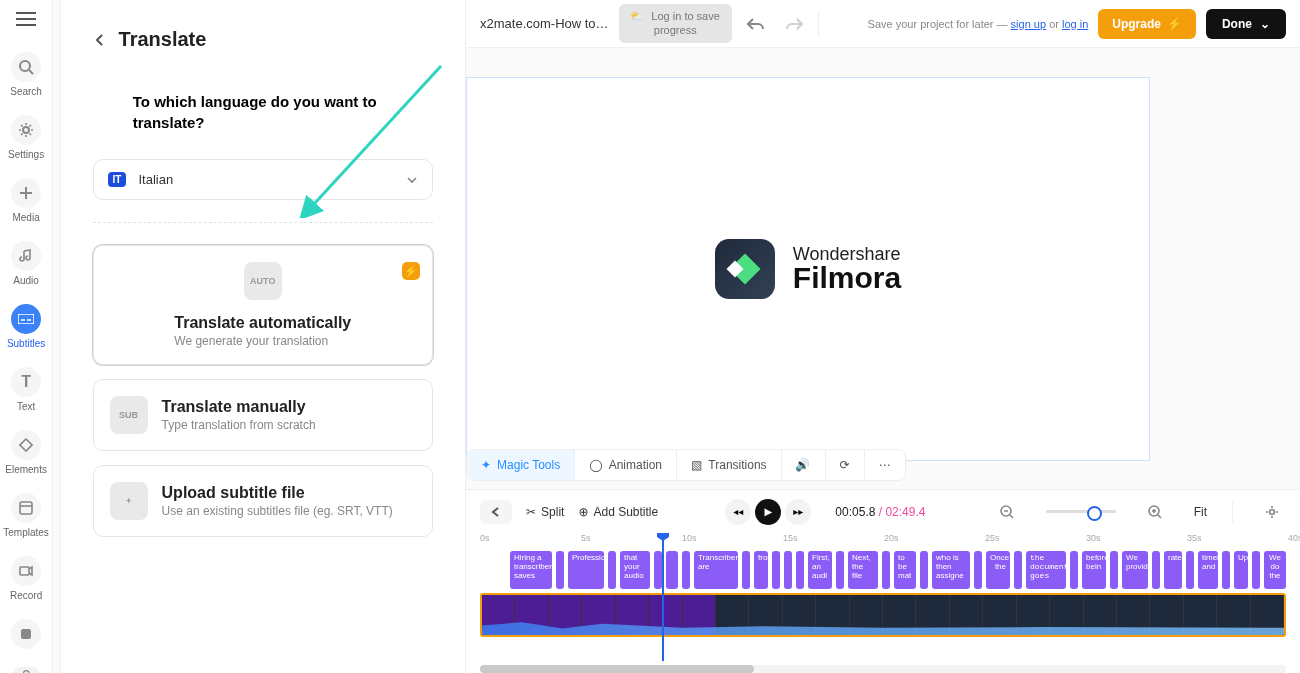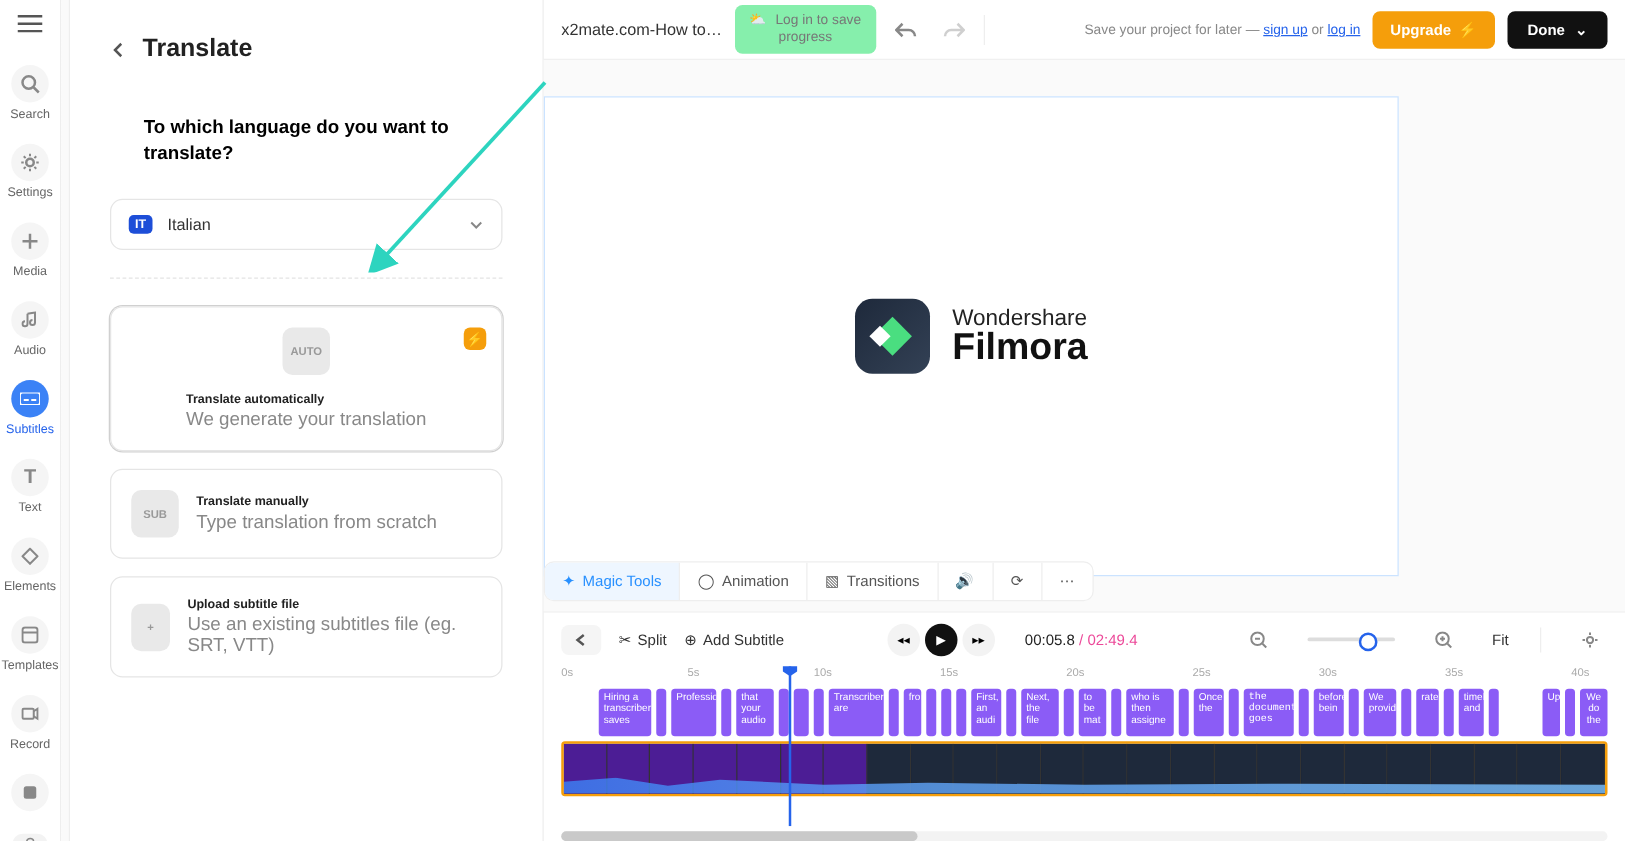--- a/index.html
+++ b/index.html
@@ -20,27 +20,27 @@
 .panel-title { font-size: 20px; font-weight: 600; color: #222; }
 .prompt { font-size: 15px; font-weight: 600; text-align: left; margin: 30px auto 26px; max-width: 260px; line-height: 1.4; }
 .lang-select { display: flex; align-items: center; gap: 12px; border: 1px solid #e5e5e5; border-radius: 10px; padding: 12px 14px; cursor: pointer; }
 .lang-badge { background: #1d4ed8; color: #fff; font-size: 10px; font-weight: 600; padding: 2px 5px; border-radius: 4px; }
 .lang-name { font-size: 13px; color: #333; flex: 1; }
 .divider-dots { border: none; border-top: 1px dashed #e3e3e3; margin: 22px 0; }
 .option-card { display: flex; align-items: center; gap: 14px; border: 1px solid #e5e5e5; border-radius: 10px; padding: 16px; margin-bottom: 14px; cursor: pointer; position: relative; }
 .option-card.selected { box-shadow: 0 0 0 1px #d0d0d0; flex-direction: column; }
 .opt-icon { width: 38px; height: 38px; border-radius: 8px; background: #e9e9e9; color: #999; font-size: 9px; font-weight: 600; display: flex; align-items: center; justify-content: center; }
 .opt-text { display: flex; flex-direction: column; gap: 2px; }
-.opt-title { font-size: 10px; font-weight: 600; color: #222; }
-.opt-sub { font-size: 15px; color: #888; }
+.opt-title { font-size: 16px; font-weight: 600; color: #222; }
+.opt-sub { font-size: 12px; color: #888; }
 .bolt { position: absolute; right: 12px; width: 18px; height: 18px; border-radius: 5px; background: #f59e0b; color: #fff; display: flex; align-items: center; justify-content: center; font-size: 11px; }
 .right-side { flex: 1; display: flex; flex-direction: column; border-left: 1px solid #eee; }
 .topbar { display: flex; align-items: center; padding: 8px 14px; gap: 10px; border-bottom: 1px solid #f0f0f0; height: 48px; }
 .filename { font-size: 13px; color: #333; max-width: 140px; white-space: nowrap; overflow: hidden; text-overflow: ellipsis; }
-.login-pill { background: #86efac; border-radius: 6px; padding: 6px 12px; font-size: 11px; color: #777; text-align: center; line-height: 1.2; cursor: pointer; }
+.login-pill { background: #e5e5e5; border-radius: 6px; padding: 6px 12px; font-size: 11px; color: #777; text-align: center; line-height: 1.2; cursor: pointer; }
 .ubtn { background: none; border: none; cursor: pointer; color: #888; width: 28px; height: 28px; display: flex; align-items: center; justify-content: center; }
 .tbar-spacer { flex: 1; }
 .save-hint { font-size: 11px; color: #888; }
 .save-hint a { color: #2563eb; text-decoration: underline; cursor: pointer; }
 .upgrade { background: #f59e0b; color: #fff; border: none; border-radius: 6px; padding: 8px 14px; font-size: 12px; font-weight: 600; display: flex; align-items: center; gap: 6px; cursor: pointer; }
 .done { background: #111; color: #fff; border: none; border-radius: 6px; padding: 8px 16px; font-size: 12px; font-weight: 600; cursor: pointer; display: flex; align-items: center; gap: 8px; }
 .preview-area { flex: 1; position: relative; display: flex; align-items: center; justify-content: flex-start; background: #fafafa; }
 .preview-canvas { width: 684px; height: 384px; background: #fff; border: 1px solid #cbe3ff; display: flex; align-items: center; justify-content: center; gap: 18px; position: relative; }
 .filmora-logo { width: 60px; height: 60px; border-radius: 14px; background: linear-gradient(135deg, #1e293b, #334155); display: flex; align-items: center; justify-content: center; position: relative; }
 .filmora-logo::before { content: ""; position: absolute; width: 22px; height: 22px; background: #4ade80; transform: rotate(45deg); }
@@ -377,33 +377,33 @@
           <div class="sub-clip" style="width: 8px;"></div>
           <div class="sub-clip" style="width: 8px;"></div>
           <div class="sub-clip" style="width: 24px;">First, an audi</div>
           <div class="sub-clip" style="width: 8px;"></div>
           <div class="sub-clip" style="width: 30px;">Next, the file</div>
           <div class="sub-clip" style="width: 8px;"></div>
           <div class="sub-clip" style="width: 22px;">to be mat</div>
           <div class="sub-clip" style="width: 8px;"></div>
           <div class="sub-clip" style="width: 38px;">who is then assigne</div>
           <div class="sub-clip" style="width: 8px;"></div>
-          <div class="sub-clip" style="width: 24px;">Once the</div>
+          <div class="sub-clip" style="width: 24px; text-align: right;">Once the</div>
           <div class="sub-clip" style="width: 8px;"></div>
           <div class="sub-clip" style="width: 40px; font-family: Liberation Mono, monospace;">the document goes</div>
           <div class="sub-clip" style="width: 8px;"></div>
           <div class="sub-clip" style="width: 24px;">before bein</div>
           <div class="sub-clip" style="width: 8px;"></div>
           <div class="sub-clip" style="width: 26px;">We provide</div>
           <div class="sub-clip" style="width: 8px;"></div>
           <div class="sub-clip" style="width: 18px;">rates</div>
           <div class="sub-clip" style="width: 8px;"></div>
           <div class="sub-clip" style="width: 20px;">timely and</div>
           <div class="sub-clip" style="width: 8px;"></div>
-          <div class="sub-clip" style="width: 14px; margin-left: 31px;">Up</div>
+          <div class="sub-clip" style="width: 14px;">Up</div>
           <div class="sub-clip" style="width: 8px;"></div>
           <div class="sub-clip" style="width: 22px; text-align: center;">We do the</div>
         </div>
       <div class="video-track">
         <div class="thumbs" id="thumbs">
             <div class="thumb" style="background: rgb(76, 29, 149);"></div>
             <div class="thumb" style="background: rgb(76, 29, 149);"></div>
             <div class="thumb" style="background: rgb(76, 29, 149);"></div>
             <div class="thumb" style="background: rgb(76, 29, 149);"></div>
             <div class="thumb" style="background: rgb(76, 29, 149);"></div>

